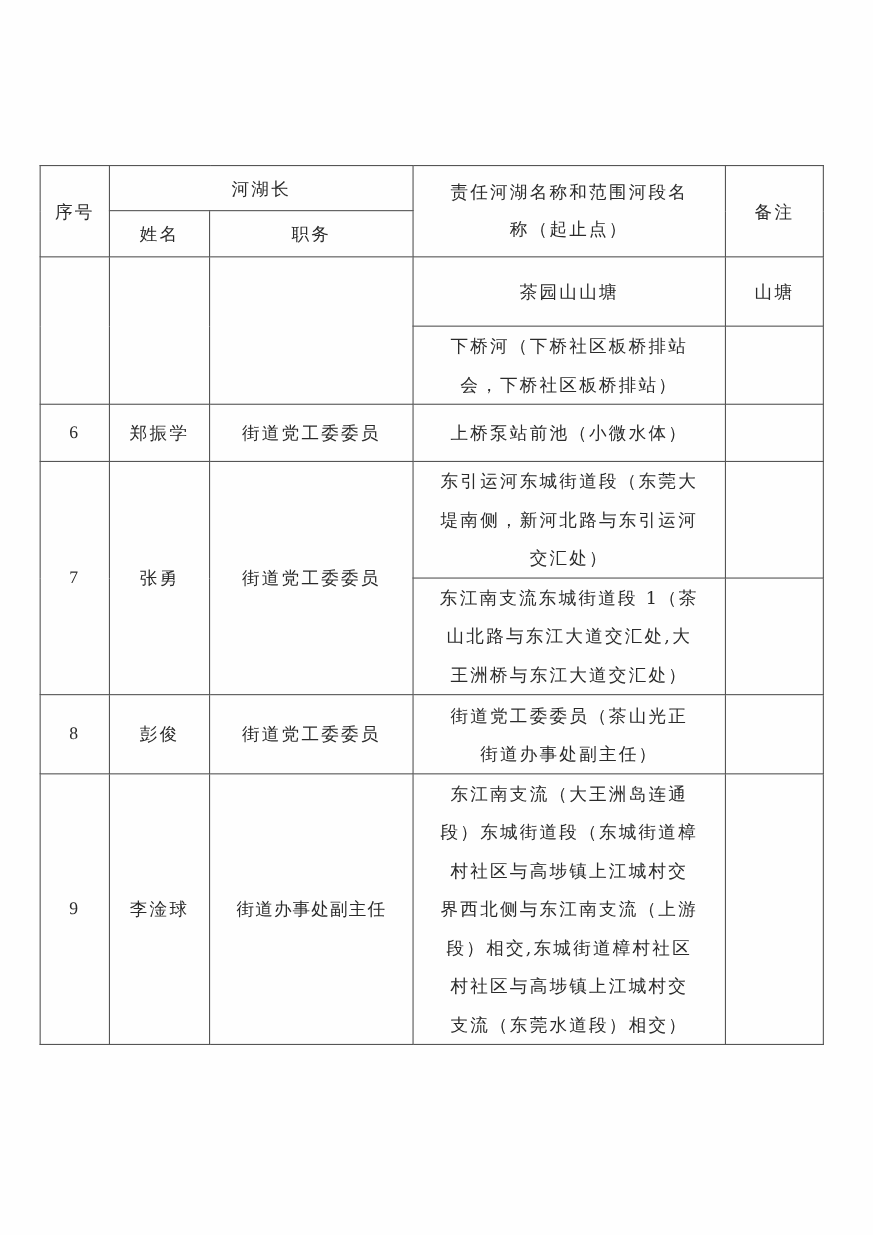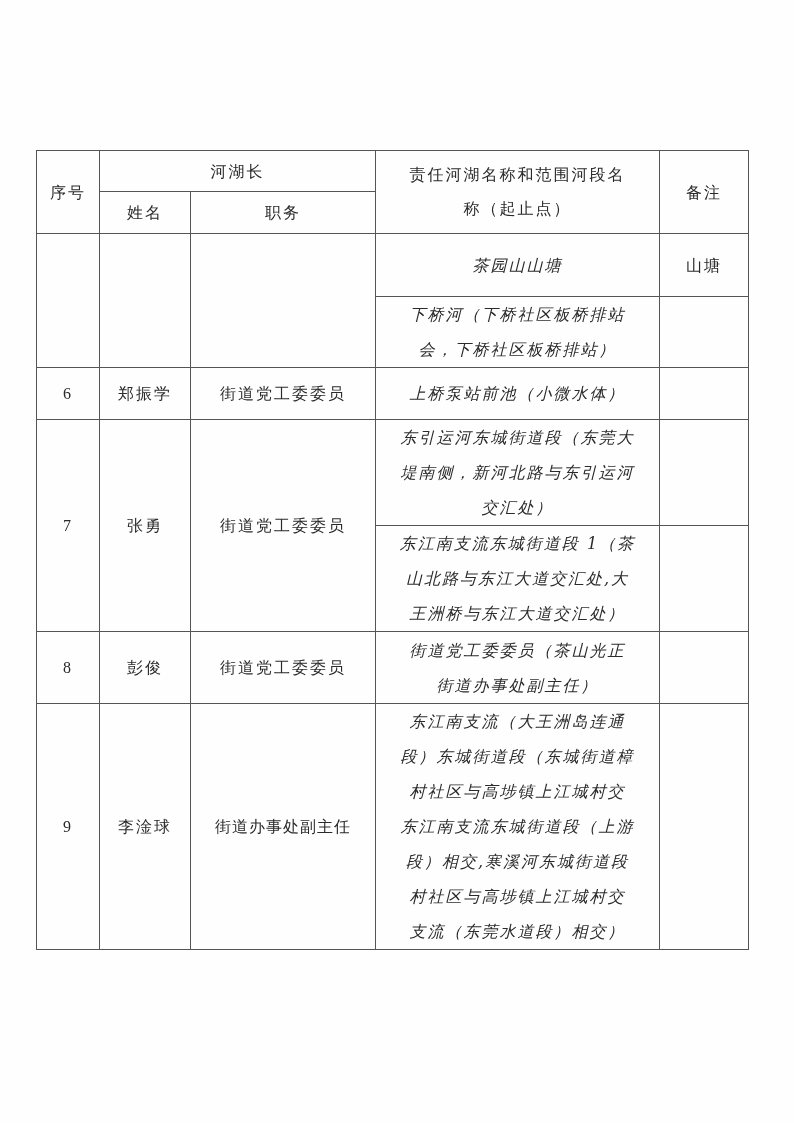--- a/index.html
+++ b/index.html
@@ -6,21 +6,21 @@
   body { width: 794px; height: 1123px; position: relative; overflow: hidden;
          font-family: "DejaVu Serif", "Liberation Serif", serif; color: #2a2a2a; }
   .page { position: absolute; left: 0; top: 0; width: 794px; height: 1123px; background: #fefefe; }
   table.rivers { position: absolute; left: 36px; top: 150px; border-collapse: collapse;
                  table-layout: fixed; width: 712px; }
   table.rivers td, table.rivers th { border: 1.4px solid #555; padding: 0 6px; text-align: center;
                  vertical-align: middle; font-weight: normal; font-size: 16px; line-height: 35px;
                  letter-spacing: 2px; }
   th.hdr { font-family: "DejaVu Sans", "Liberation Sans", sans-serif; font-size: 19px; letter-spacing: 0; }
   td.num { font-family: "Liberation Serif", serif; font-size: 20px; letter-spacing: 0; }
-  td.river { text-align: center; padding: 0 4px; letter-spacing: 1.5px; font-style: italic; }
+  td.river { text-align: center; padding: 0 4px; letter-spacing: 1.5px; }
   td.river span { display: block; }
 </style>
 </head>
 <body>
 
 <div class="page">
 <table class="rivers">
   <colgroup>
     <col style="width:63px">
         <col style="width:91px">
@@ -104,22 +104,22 @@
     </tr>
 
     <tr style="height:243px">
       <td class="num">9</td>
       <td>李淦球</td>
       <td style="letter-spacing:1px;padding:0 2px">街道办事处副主任</td>
       <td class="river">
         <span>东江南支流（大王洲岛连通</span>
         <span>段）东城街道段（东城街道樟</span>
         <span>村社区与高埗镇上江城村交</span>
-        <span>东江南支流东城街道段（上游</span>
-        <span>段）相交,寒溪河东城街道段</span>
+        <span>界西北侧与东江南支流（上游</span>
+        <span>段）相交,东城街道樟村社区</span>
         <span>村社区与高埗镇上江城村交</span>
         <span>支流（东莞水道段）相交）</span>
       </td>
       <td></td>
     </tr>
   </tbody>
 </table>
 </div>
 
 </body></html>

